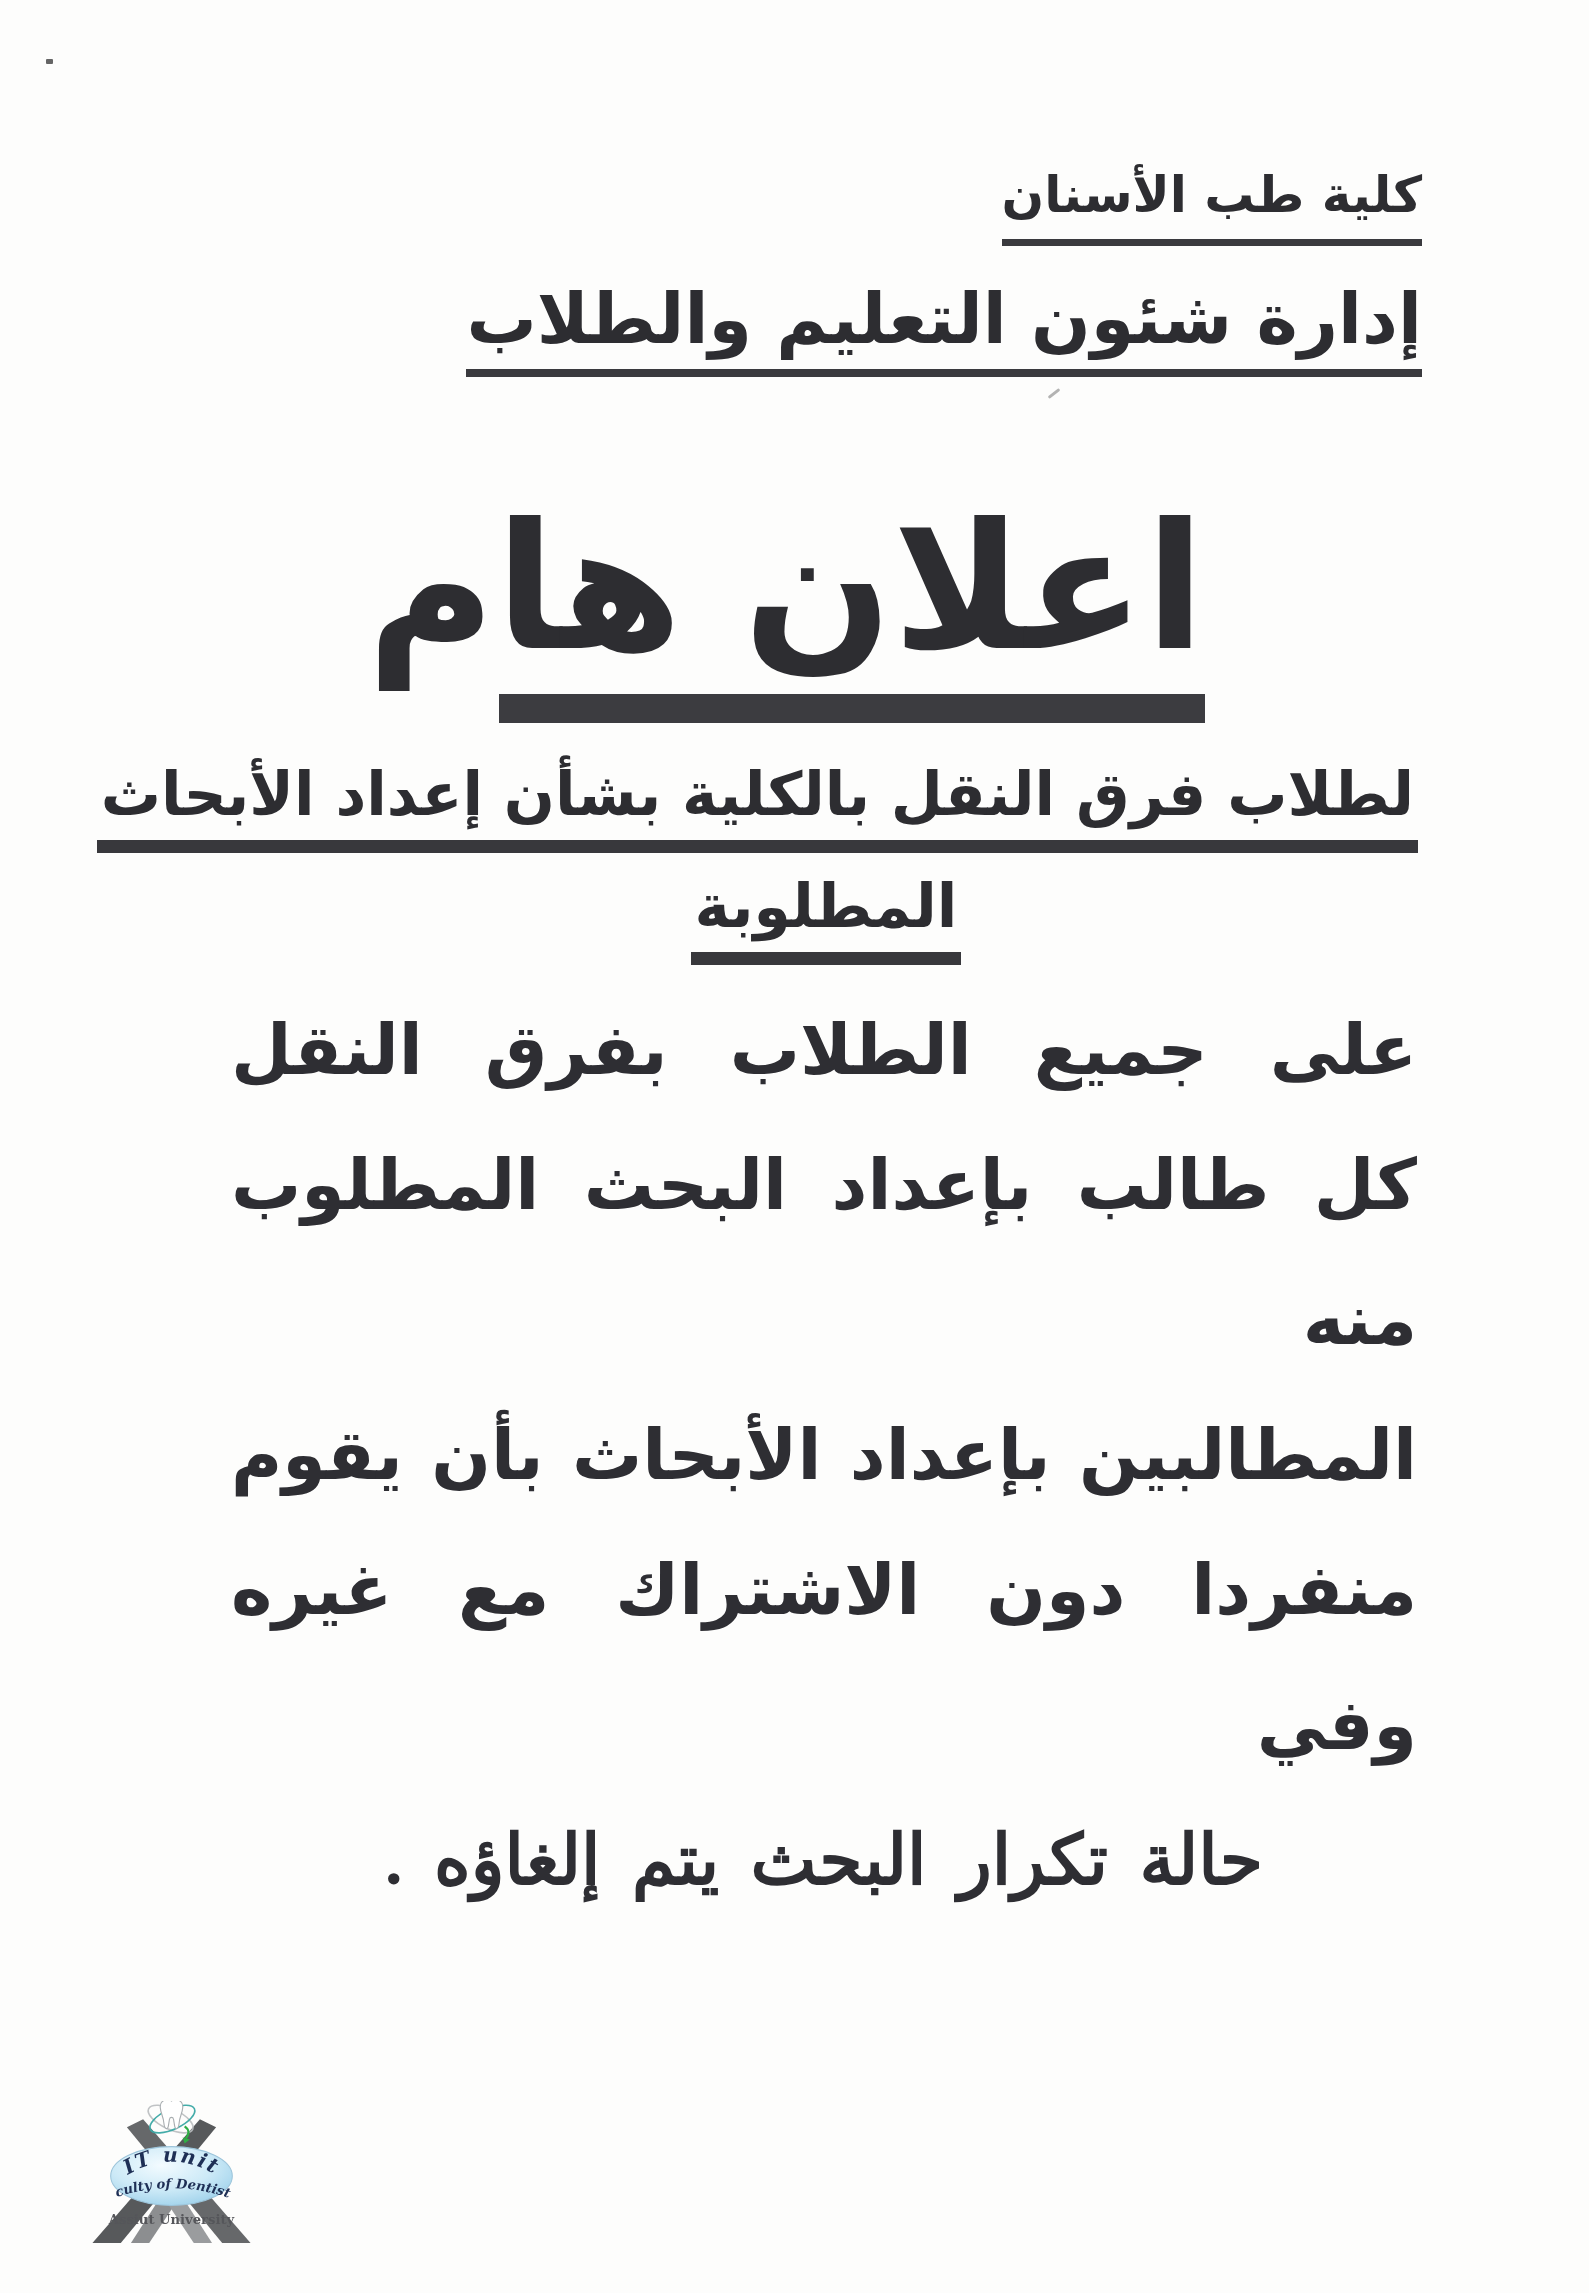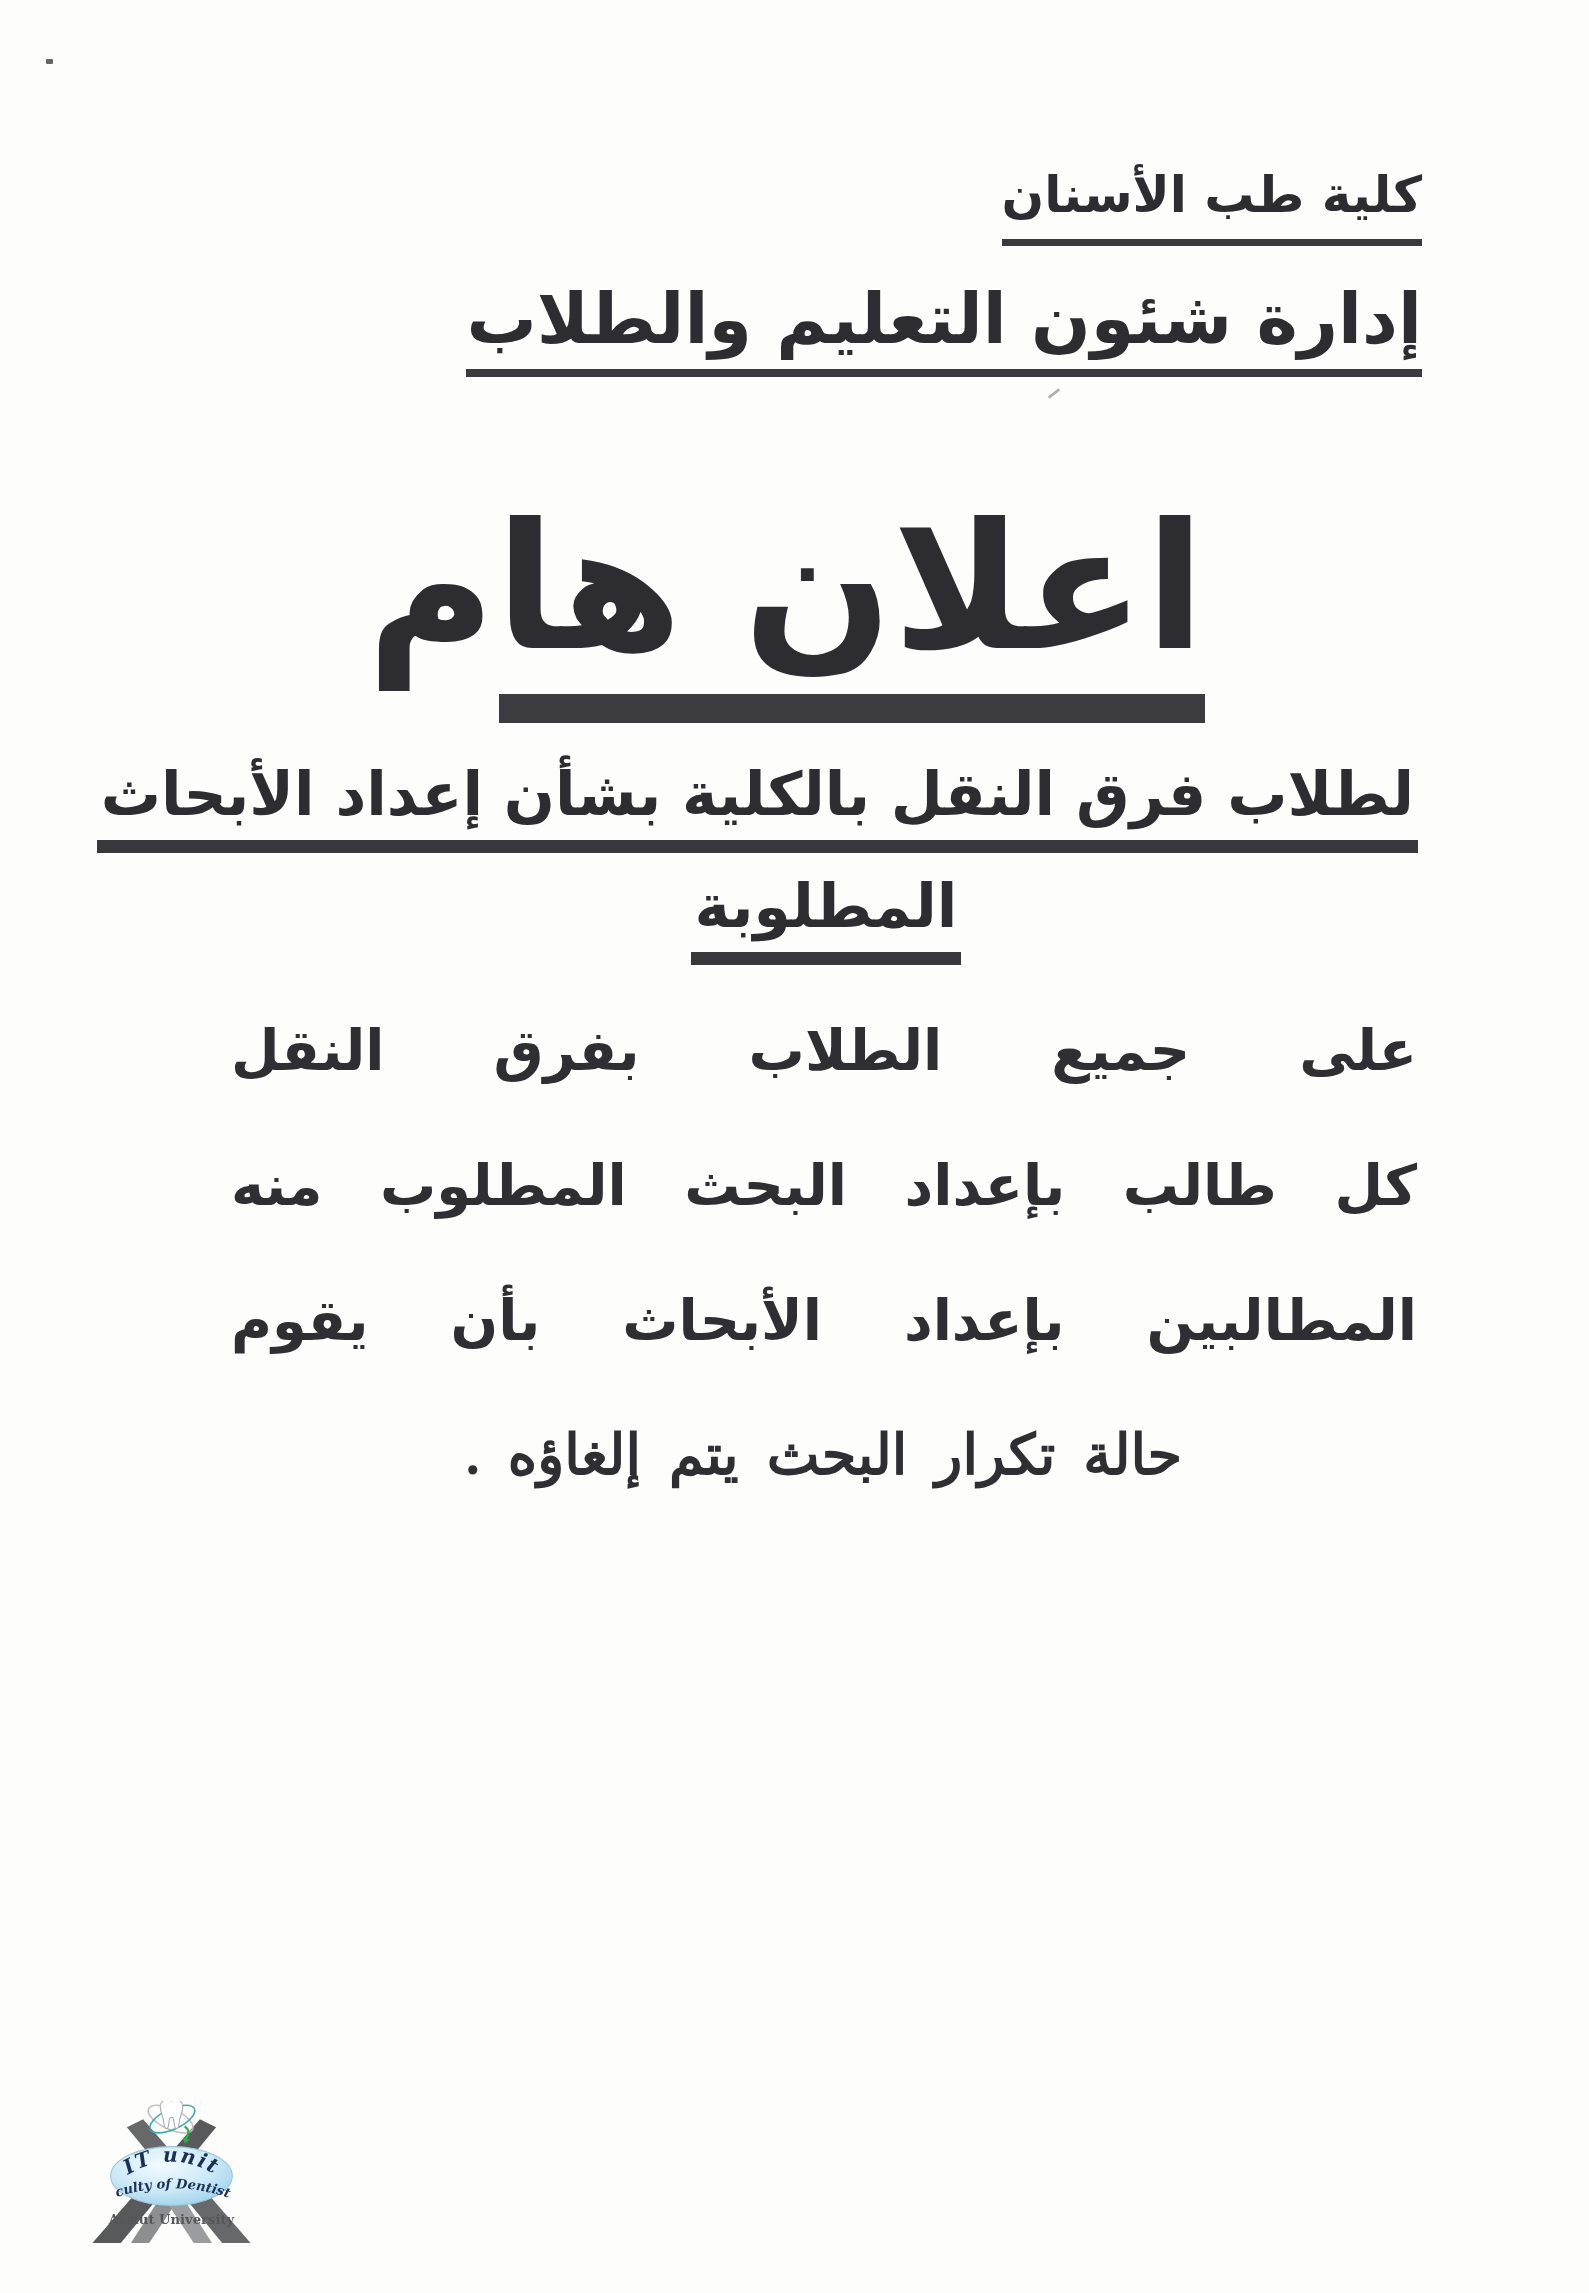--- a/index.html
+++ b/index.html
@@ -39,21 +39,21 @@
   .sub-text{
     display:inline-block;white-space:nowrap;
     font-size:60px;font-weight:bold;line-height:1.2;
     border-bottom:13px solid #38383c;
     padding:0 4px 10px 4px;
   }
 
   
   .body-block{position:absolute;top:983px;left:231px;width:1186px;direction:rtl;}
   .bline{
-    font-size:56px;font-weight:bold;line-height:135px;
+    font-size:70px;font-weight:bold;line-height:135px;
     color:#2e2e33;
   }
   .bline.jf{text-align:justify;-moz-text-align-last:justify;text-align-last:justify;text-justify:inter-word;}
   .bline.last{text-align:center;word-spacing:14px;font-family:Liberation Serif, serif;}
 
   
   .logo-wrap{position:absolute;left:84px;top:2101px;width:175px;height:147px;direction:ltr;}
 </style>
 </head>
 <body>
@@ -80,20 +80,21 @@
     <span class="sub-text">لطلاب فرق النقل بالكلية بشأن إعداد الأبحاث</span>
   </div>
   <div class="sub-block sub2">
     <span class="sub-text">المطلوبة</span>
   </div>
 
   <div class="body-block">
     <div class="bline jf">على جميع الطلاب بفرق النقل</div>
     <div class="bline jf">كل طالب بإعداد البحث المطلوب منه</div>
     <div class="bline jf">المطالبين بإعداد الأبحاث بأن يقوم</div>
+    <div class="bline jf">منفردا دون الاشتراك مع غيره وفي</div>
     <div class="bline last">حالة تكرار البحث يتم إلغاؤه .</div>
   </div>
 
   <div class="logo-wrap">
     <svg viewBox="0 0 172 145" width="175" height="147">
       <defs>
         <radialGradient id="ballGrad" cx="42%" cy="32%" r="75%">
           <stop offset="0%" stop-color="#f3fbff"></stop>
           <stop offset="55%" stop-color="#cdeaf7"></stop>
           <stop offset="100%" stop-color="#9cd0ea"></stop>

